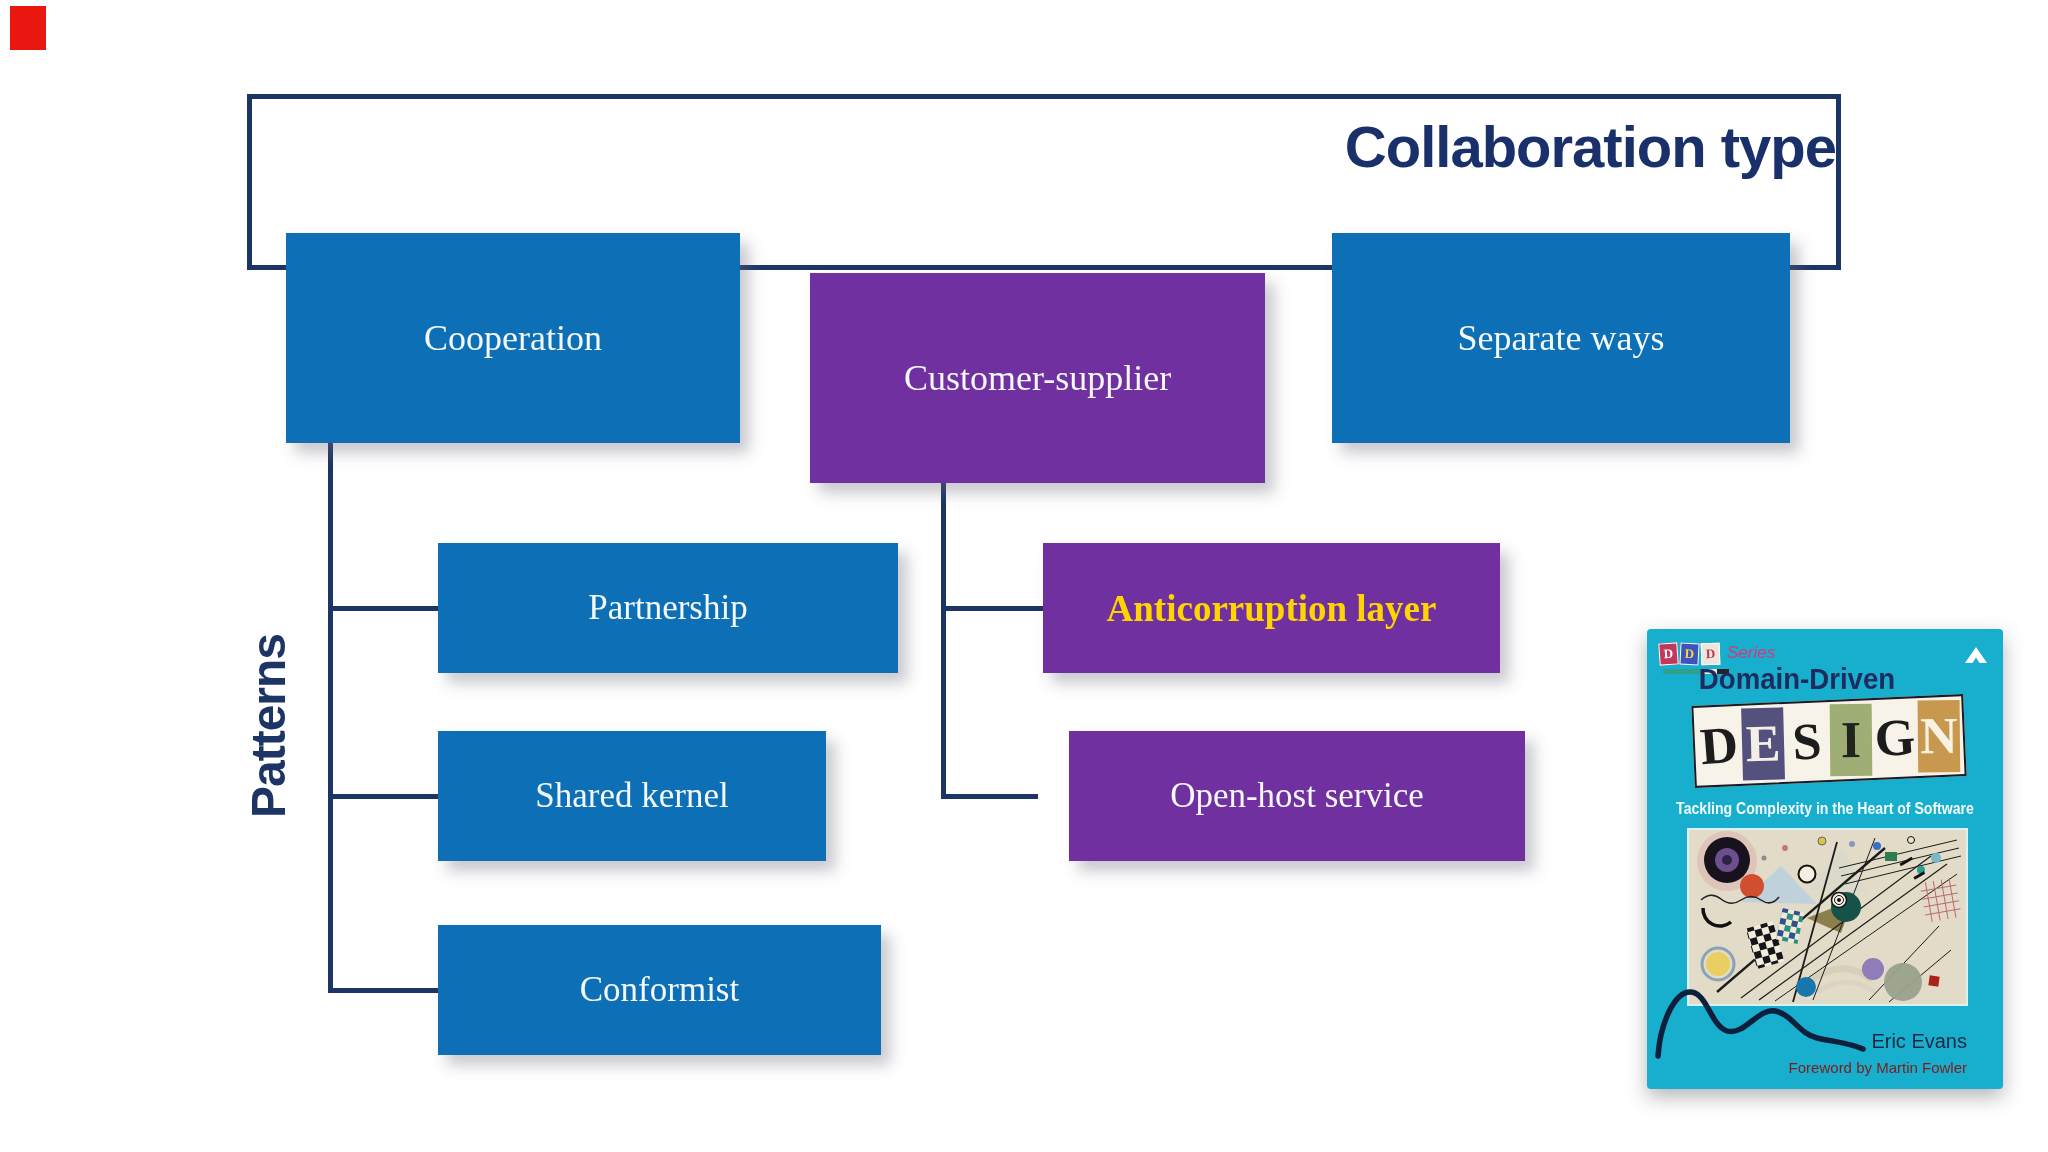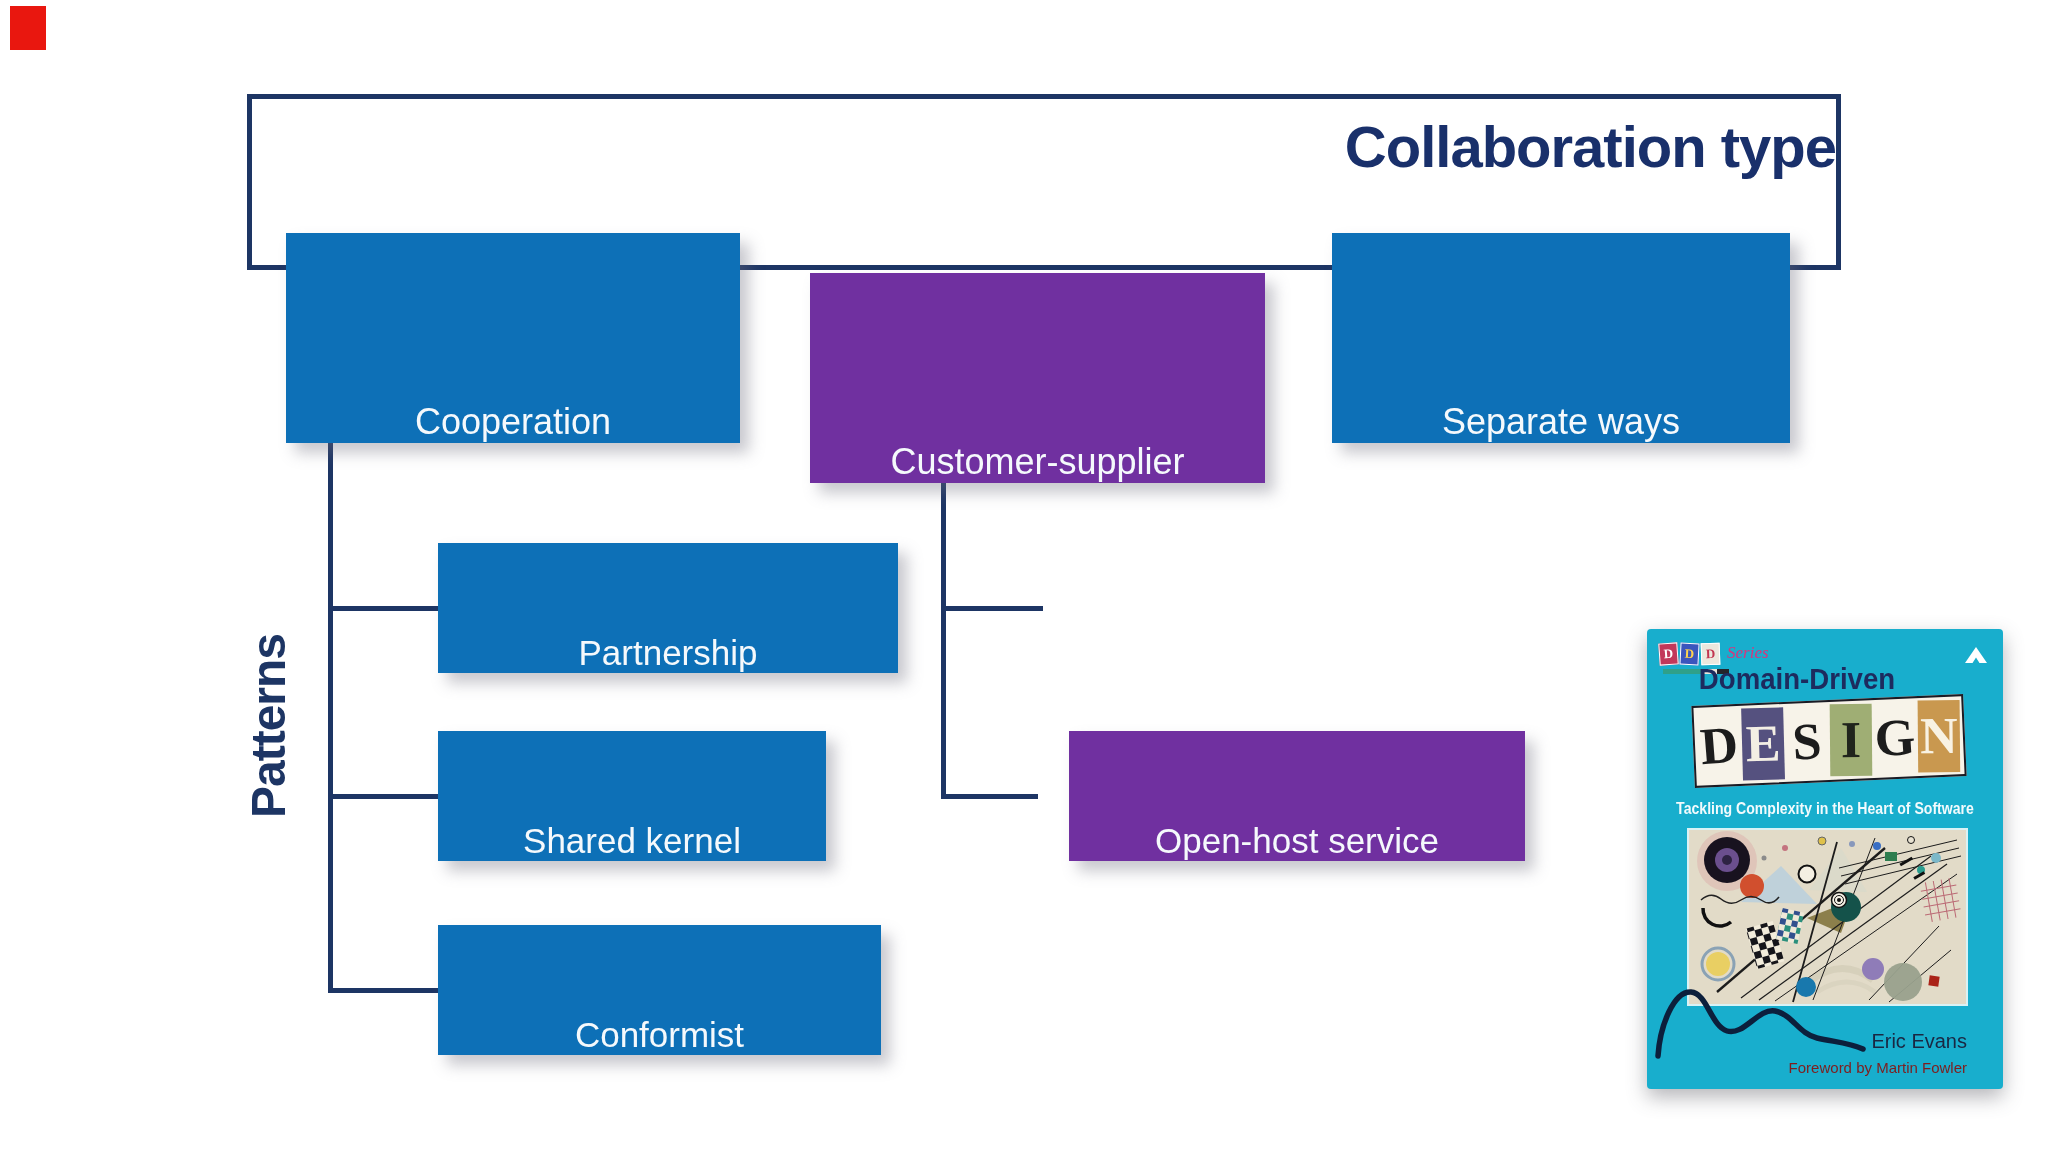--- a/index.html
+++ b/index.html
@@ -16,22 +16,22 @@
   
   .frame{position:absolute;left:247px;top:94px;width:1594px;height:176px;
          border:5px solid var(--navy);box-sizing:border-box;z-index:1;}
   .frame-title{position:absolute;left:0;right:0;top:14px;text-align:right;
          font-size:58px;font-weight:bold;color:#19306b;letter-spacing:-1px;}
 
   
   .line{position:absolute;background:var(--navy);z-index:0;}
 
   
-  .box{position:absolute;display:flex;align-items:flex-end;justify-content:center;
-       color:var(--label);z-index:2;box-shadow:9px 10px 14px rgba(110,110,125,.38);}
+  .box{position:absolute;display:flex;align-items:center;justify-content:center;
+       color:var(--label);z-index:2;box-shadow:9px 10px 14px rgba(110,110,125,.38);font-family:Liberation Serif, serif;}
   .box.blue{background:var(--blue);}
   .box.purple{background:var(--purple);}
   .toprow{top:233px;height:210px;font-size:36px;}
   .b-coop{left:286px;width:454px;}
   .b-cust{left:810px;width:455px;margin-top:40px;}
   .b-sep{left:1332px;width:458px;}
   .pat{height:130px;font-size:35px;}
   .b-part{left:438px;top:543px;width:460px;}
   .b-shared{left:438px;top:731px;width:388px;}
   .b-conf{left:438px;top:925px;width:443px;}
@@ -47,21 +47,21 @@
         background:var(--cover);border-radius:4px;z-index:3;
         box-shadow:0 8px 20px rgba(90,90,100,.45);}
   .series{position:absolute;left:12px;top:14px;display:flex;align-items:flex-start;}
   .series .tile{width:17px;height:20px;border:1px solid #fff;margin-right:2px;
         display:flex;align-items:center;justify-content:center;
         font-size:13px;font-weight:bold;font-family:"Liberation Serif",serif;}
   .series .tile:nth-child(1){transform:rotate(-4deg);}
   .series .tile:nth-child(2){transform:rotate(3deg);}
   .series .tile:nth-child(3){transform:rotate(-2deg);}
   .series-label{margin-left:5px;font-style:italic;font-size:17px;
-        font-family:Liberation Serif, serif;color:#d6367e;}
+        font-family:Liberation Sans, sans-serif;color:#d6367e;}
   .pencil{position:absolute;left:16px;top:40px;width:66px;height:5px;
         background:linear-gradient(90deg,#2fa08a 0%,#2fa08a 62%,#e8e4da 62%,#e8e4da 82%,#23242a 82%);}
   .awmark{position:absolute;right:16px;top:18px;}
   .book-title{position:absolute;left:0;top:33px;width:300px;text-align:center;
         font-size:30px;font-weight:bold;color:#1d2b5e;transform:scaleX(.92);
         letter-spacing:0px;}
   .design-band{position:absolute;left:46px;top:71px;width:272px;height:82px;
         background:#f7f3e9;border:2px solid #1b1b24;box-sizing:border-box;
         transform:rotate(-2.5deg);display:flex;padding:2px;}
   .design-band .dt{flex:1;margin:1px;display:flex;align-items:center;justify-content:center;
@@ -104,20 +104,23 @@
   </div>
 
   <div class="box blue pat b-part">
     <span>Partnership</span>
   </div>
   <div class="box blue pat b-shared">
     <span>Shared kernel</span>
   </div>
   <div class="box blue pat b-conf">
     <span>Conformist</span>
+  </div>
+  <div class="box purple pat b-acl">
+    <span>Anticorruption layer</span>
   </div>
   <div class="box purple pat b-ohs">
     <span>Open-host service</span>
   </div>
 
   <div class="patterns">Patterns</div>
 
   <div class="book">
 
     <div class="series">

